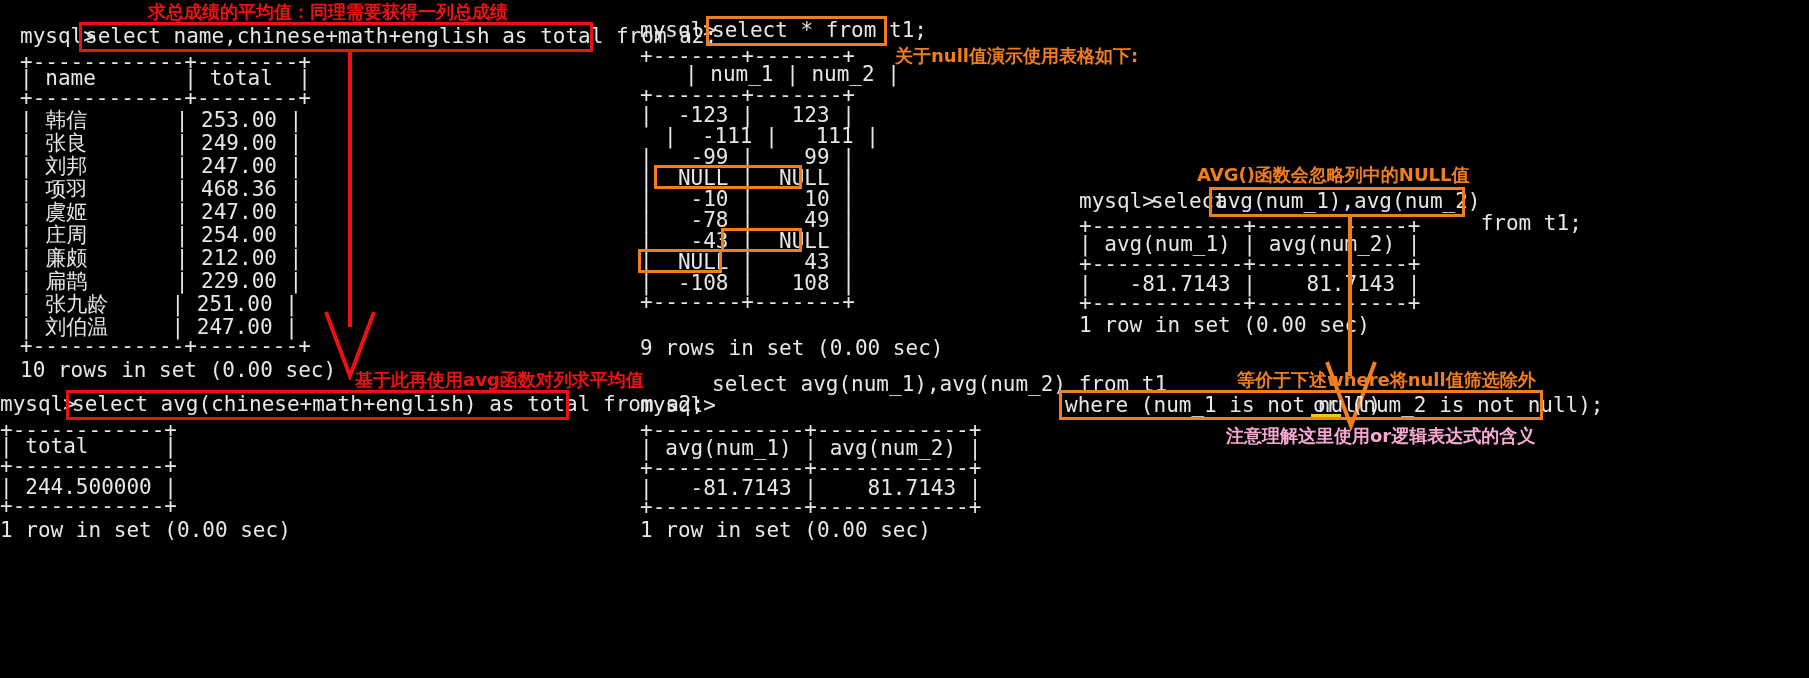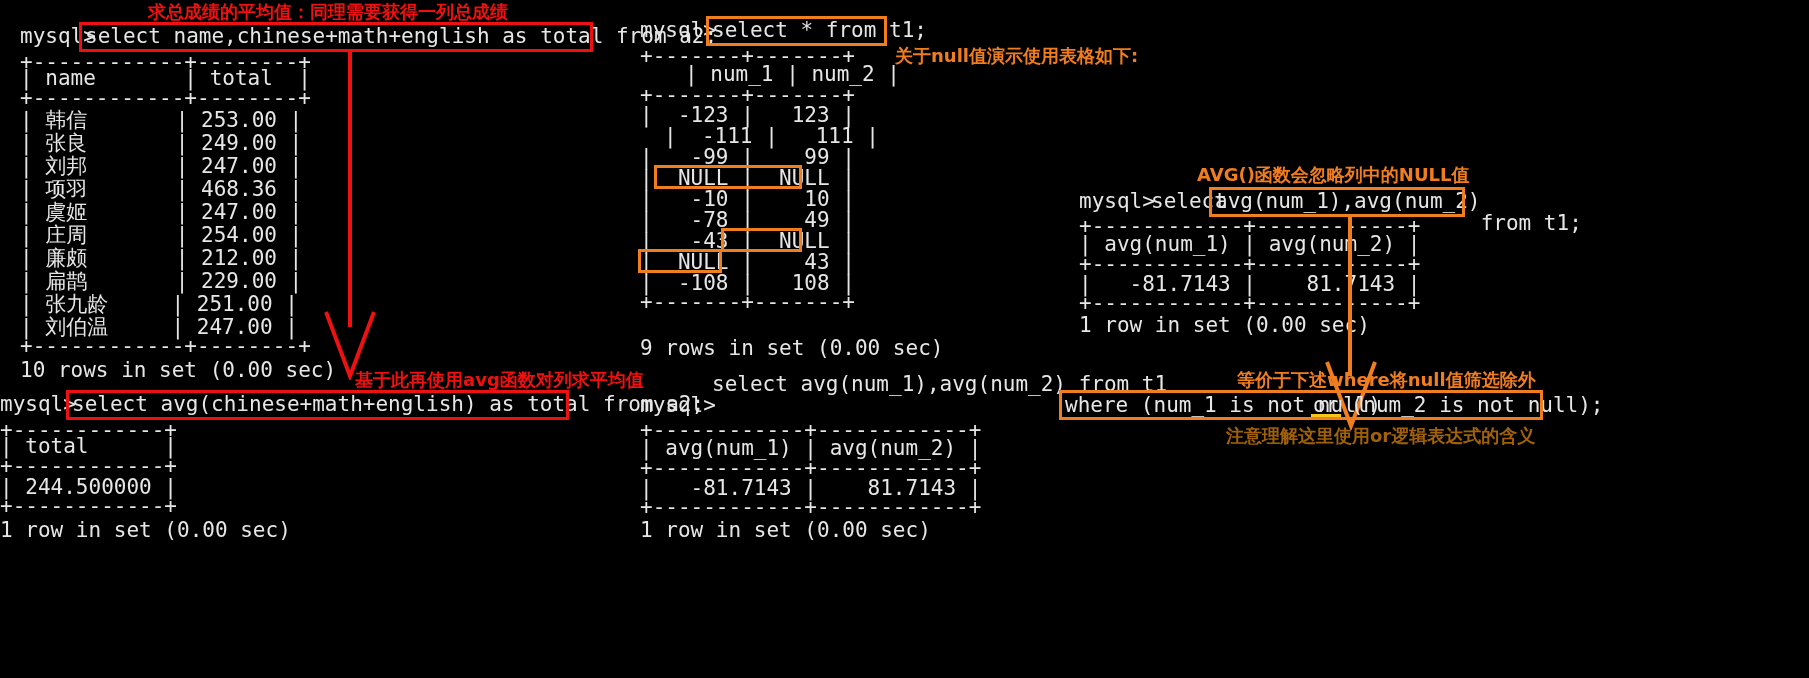--- a/index.html
+++ b/index.html
@@ -27,21 +27,21 @@
   .ann {
     position: absolute;
     font-family: "DejaVu Sans", "Liberation Sans", sans-serif;
     font-weight: bold;
     font-size: 18px;
     white-space: pre;
     line-height: 20px;
   }
   .ann-red   { color: #f01010; }
   .ann-org   { color: #f07d1e; }
-  .ann-yel   { color: #a16207; }
+  .ann-yel   { color: #f9a8d4; }
 
   .box {
     position: absolute;
     box-sizing: border-box;
     background: transparent;
     pointer-events: none;
   }
   .box-red { border: 3px solid #ee1111; }
   .box-org { border: 3px solid #f07d1e; }
 

